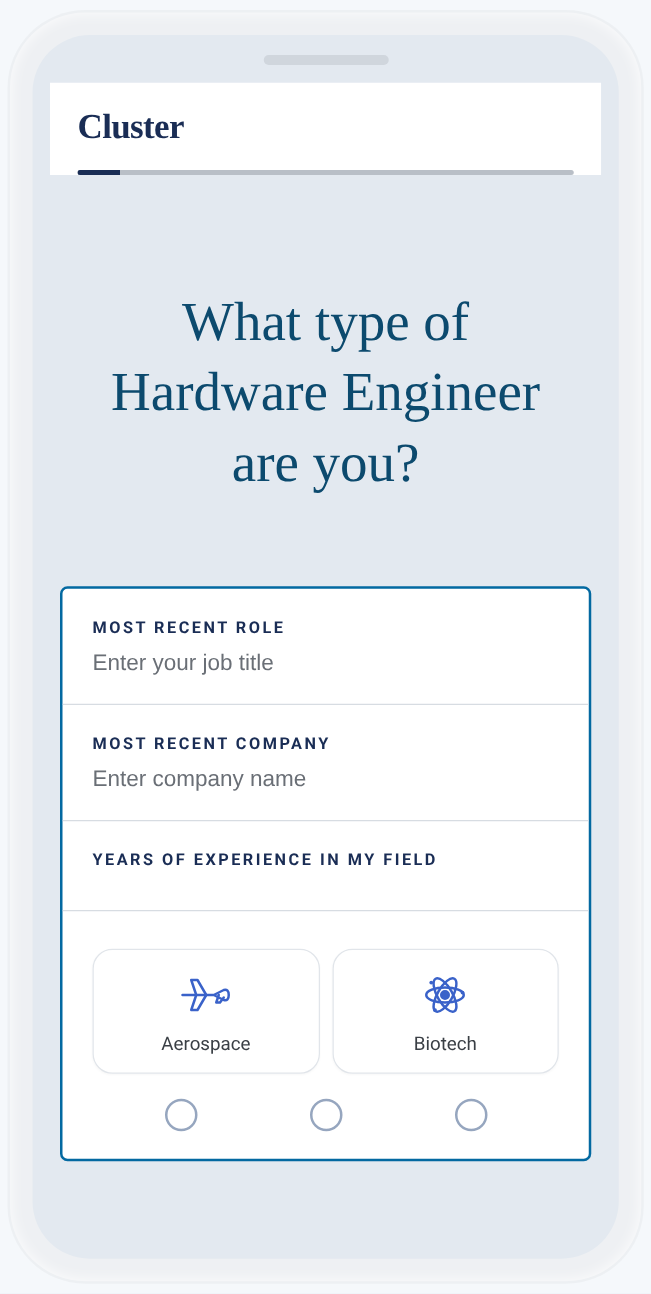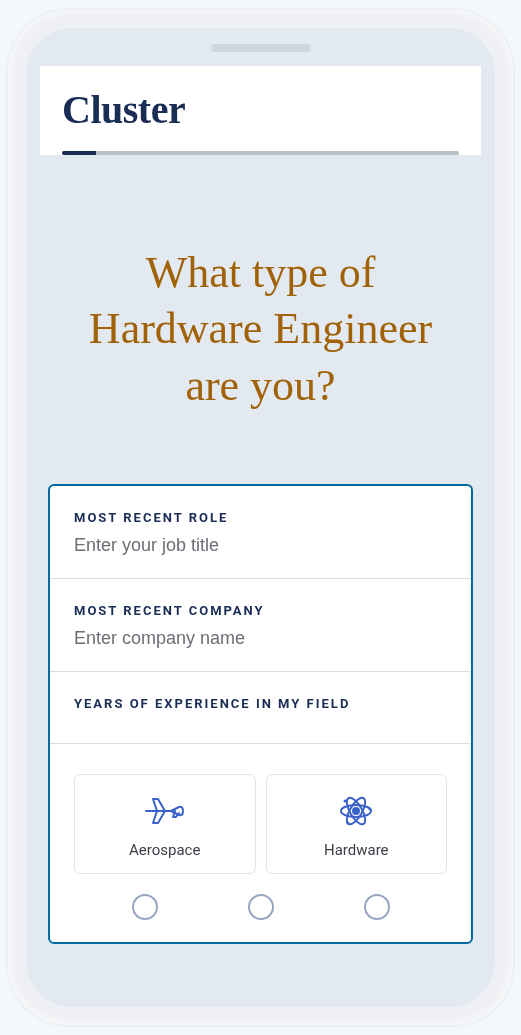--- a/index.html
+++ b/index.html
@@ -50,21 +50,21 @@
     border-radius: 0;
     overflow: hidden;
   }
   .header {
     background: #ffffff;
     padding: 20px 22px 0 22px;
   }
   .logo {
     font-family: Georgia, 'Times New Roman', serif;
     font-weight: 700;
-    font-size: 40px;
+    font-size: 28px;
     color: #1a2d55;
     letter-spacing: -0.5px;
   }
   .progress-track {
     margin-top: 18px;
     height: 4px;
     width: 100%;
     background: #b9bfc7;
     border-radius: 2px;
     overflow: hidden;
@@ -78,21 +78,21 @@
   }
   .hero {
     padding: 90px 28px 70px 28px;
     text-align: center;
   }
   .hero h1 {
     font-family: Georgia, 'Times New Roman', serif;
     font-weight: 400;
     font-size: 44px;
     line-height: 1.28;
-    color: #a16207;
+    color: #0c4a6e;
   }
   .form-card {
     margin: 0 8px;
     background: #ffffff;
     border: 2px solid #0369a1;
     border-radius: 6px;
     overflow: hidden;
   }
   .form-row {
     padding: 24px 24px 22px 24px;
@@ -117,21 +117,21 @@
   }
   .form-input::placeholder { color: #6a6f76; }
   .industries {
     display: flex;
     gap: 10px;
     margin-top: 6px;
   }
   .industry-tile {
     flex: 1;
     border: 1px solid #e1e5ea;
-    border-radius: 6px;
+    border-radius: 16px;
     padding: 16px 4px 14px 4px;
     text-align: center;
     box-shadow: 0 1px 2px rgba(0,0,0,0.03);
     cursor: pointer;
   }
   .industry-tile svg {
     display: block;
     margin: 0 auto 10px auto;
   }
   .industry-label {
@@ -209,21 +209,21 @@
                 <svg width="44" height="40" viewBox="0 0 44 40" fill="none" stroke="#3a62c9" stroke-width="2" stroke-linecap="round" stroke-linejoin="round">
                   <circle cx="22" cy="20" r="3" fill="#3a62c9"></circle>
                   <ellipse cx="22" cy="20" rx="15" ry="6"></ellipse>
                   <ellipse cx="22" cy="20" rx="15" ry="6" transform="rotate(60 22 20)"></ellipse>
                   <ellipse cx="22" cy="20" rx="15" ry="6" transform="rotate(-60 22 20)"></ellipse>
                   <circle cx="36" cy="18" r="1.5" fill="#3a62c9" stroke="none"></circle>
                   <circle cx="11" cy="10" r="1.5" fill="#3a62c9" stroke="none"></circle>
                   <circle cx="14" cy="32" r="1.5" fill="#3a62c9" stroke="none"></circle>
                 </svg>
               </span>
-              <div class="industry-label">Hardware</div>
+              <div class="industry-label">Biotech</div>
             </div>
 
           </div>
 
           <div class="steppers">
             <button class="step-circle"></button>
             <button class="step-circle"></button>
             <button class="step-circle"></button>
           </div>
         </div>

